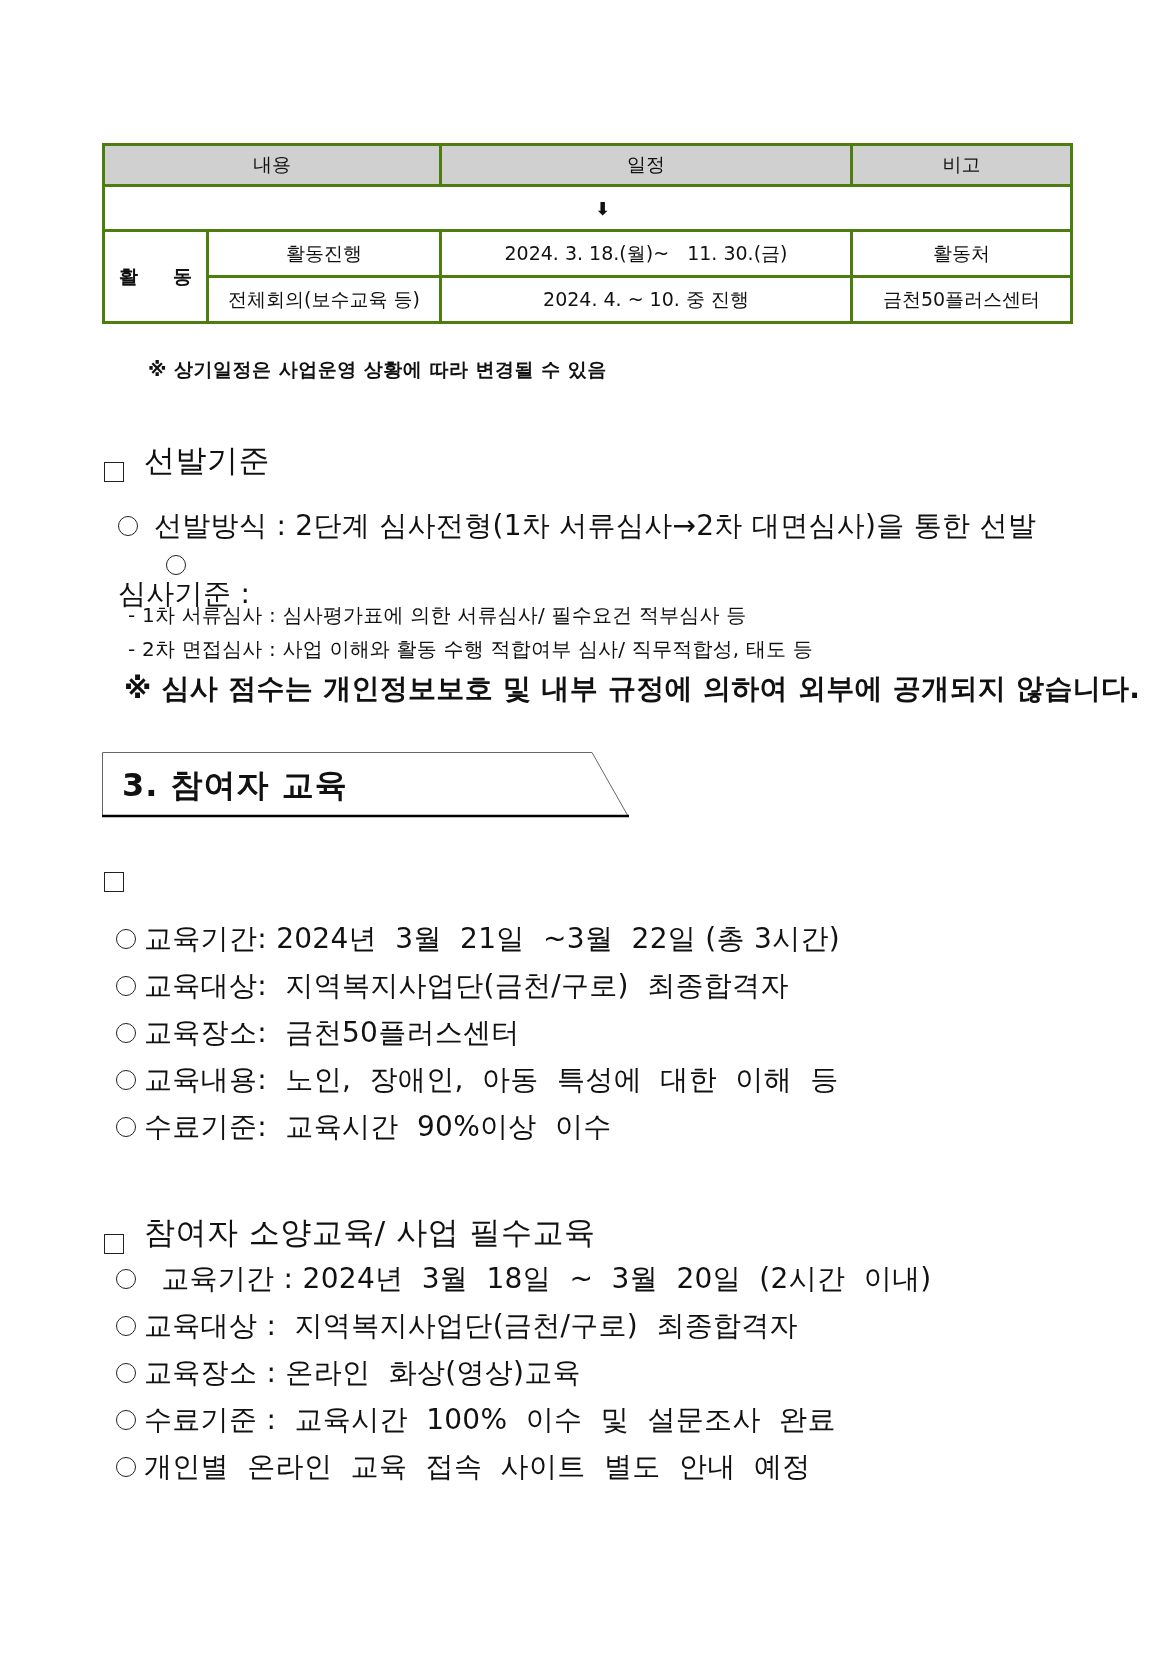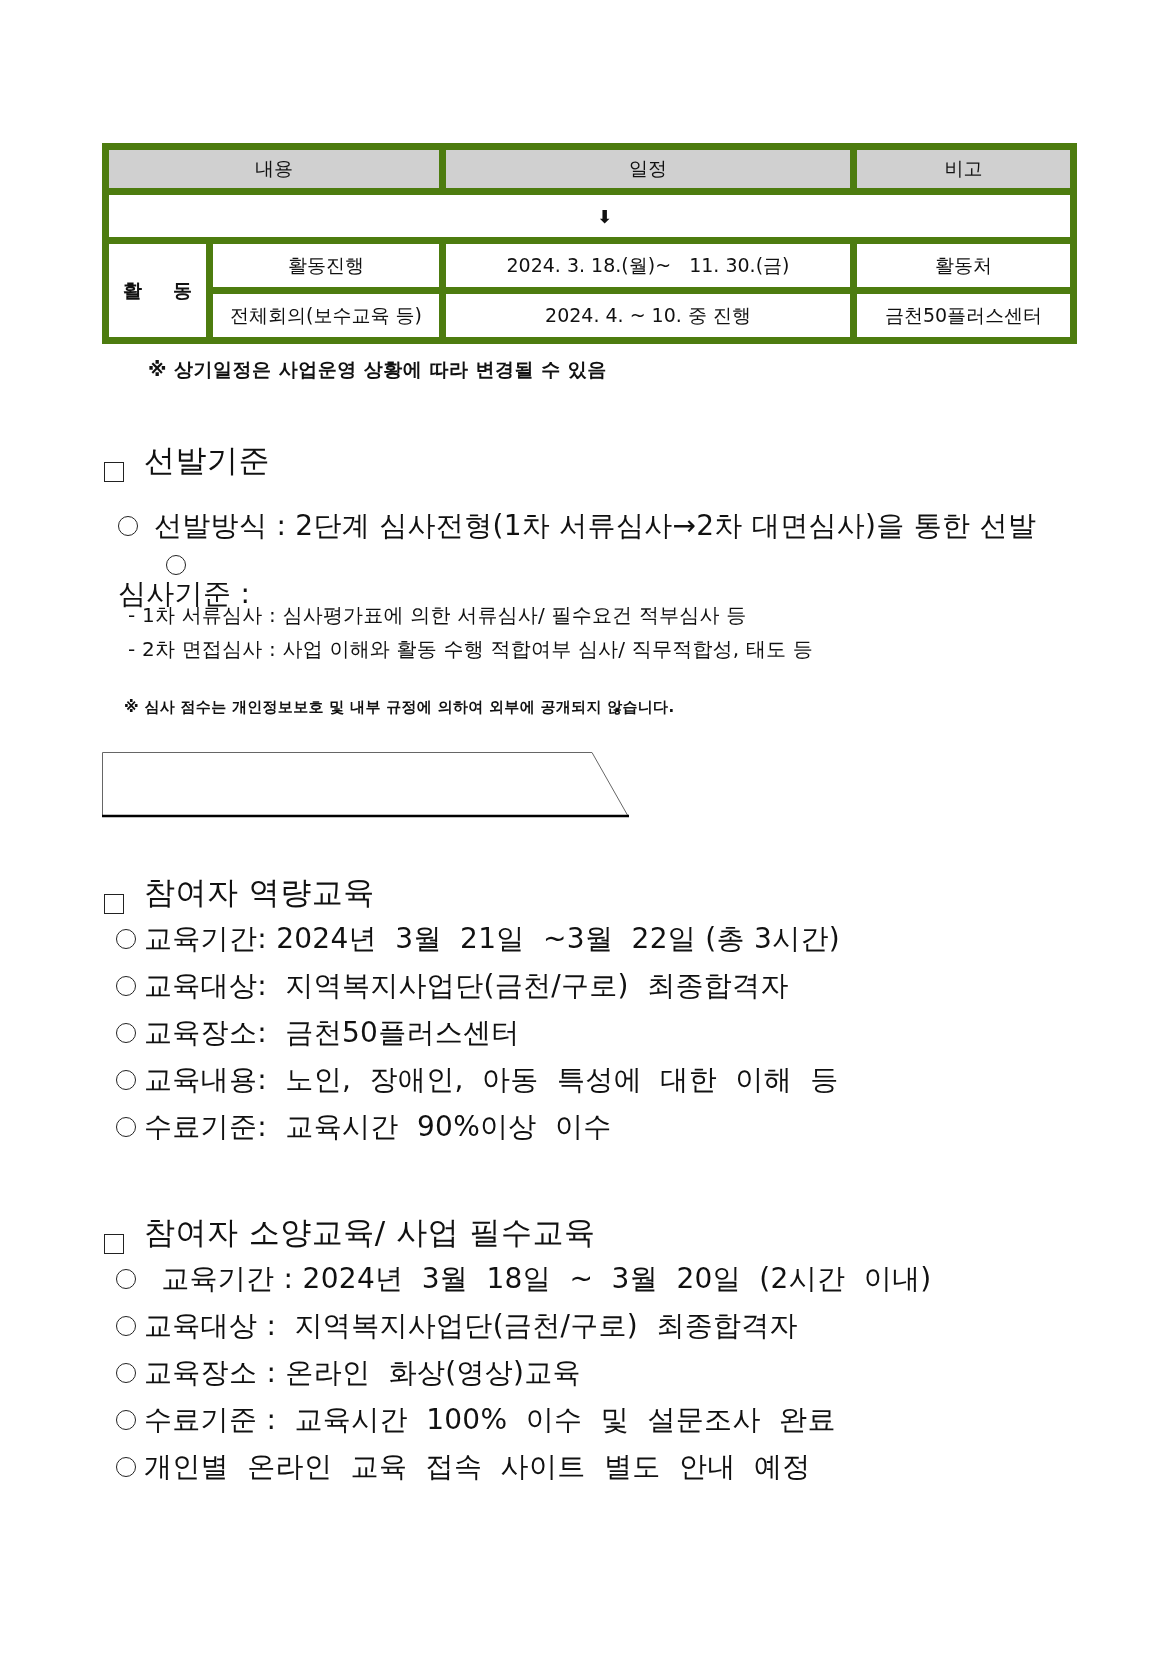--- a/index.html
+++ b/index.html
@@ -22,21 +22,21 @@
       position: absolute;
       left: 102px;
       top: 143px;
       width: 968px;
       border-collapse: collapse;
       border: 2px solid #000;
       font-size: 19px;
       table-layout: fixed;
     }
     .sched-table td, .sched-table th {
-      border: 7px solid #4d7c0f;
+      border: 3px solid #4d7c0f;
       text-align: center;
       vertical-align: middle;
       padding: 0;
       font-weight: normal;
       margin-top: 7px;
     }
     .sched-table thead th {
       background: #d0d0d0;
       height: 38px;
       border-bottom: 1px solid #444;
@@ -97,24 +97,23 @@
       border-radius: 50%;
       box-sizing: border-box;
       margin-right: 8px;
     }
     .circ.wide { margin-right: 16px; }
     .sub-item {
       font-size: 20px;
       letter-spacing: 0.2px;
     }
     .note2 {
-      font-size: 15px;
+      font-size: 28px;
       font-weight: bold;
       letter-spacing: 0.3px;
-      margin-top: 28px;
     }
 
     
     .sec-header {
       position: absolute;
       left: 102px;
       top: 752px;
       width: 528px;
       height: 66px;
     }
@@ -189,25 +188,25 @@
 <div class="abs sub-item" style="left:128px; top:602px;">- 1차 서류심사 : 심사평가표에 의한 서류심사/ 필수요건 적부심사 등</div>
 <div class="abs sub-item" style="left:128px; top:636px;">- 2차 면접심사 : 사업 이해와 활동 수행 적합여부 심사/ 직무적합성, 태도 등</div>
 <div class="abs note2" style="left:124px; top:670px;">※ 심사 점수는 개인정보보호 및 내부 규정에 의하여 외부에 공개되지 않습니다.</div>
 
 <div class="sec-header">
   <svg width="528" height="66" viewBox="0 0 528 66">
     <polyline points="0.5,0.5 490,0.5 526,64" fill="none" stroke="#666" stroke-width="1"></polyline>
     <line x1="0.5" y1="0.5" x2="0.5" y2="64" stroke="#666" stroke-width="1"></line>
     <line x1="0" y1="64" x2="527" y2="64" stroke="#000" stroke-width="2.5"></line>
   </svg>
+  <div class="sec-title">3. 참여자 교육</div>
 </div>
 
 <div class="abs sq-heading" style="left:104px; top:872px;">
   <span class="sq-box"></span>
-  <span>참여자 역량교육</span>
 </div>
 
 <div class="abs circle-item" style="left:116px; top:920px;">
   <span class="circ"></span>
   <span style="white-space:pre;">교육기간: 2024년  3월  21일  ~3월  22일 (총 3시간)</span>
 </div>
 <div class="abs circle-item" style="left:116px; top:967px;">
   <span class="circ"></span>
   <span style="white-space:pre;">교육대상:  지역복지사업단(금천/구로)  최종합격자</span>
 </div>

